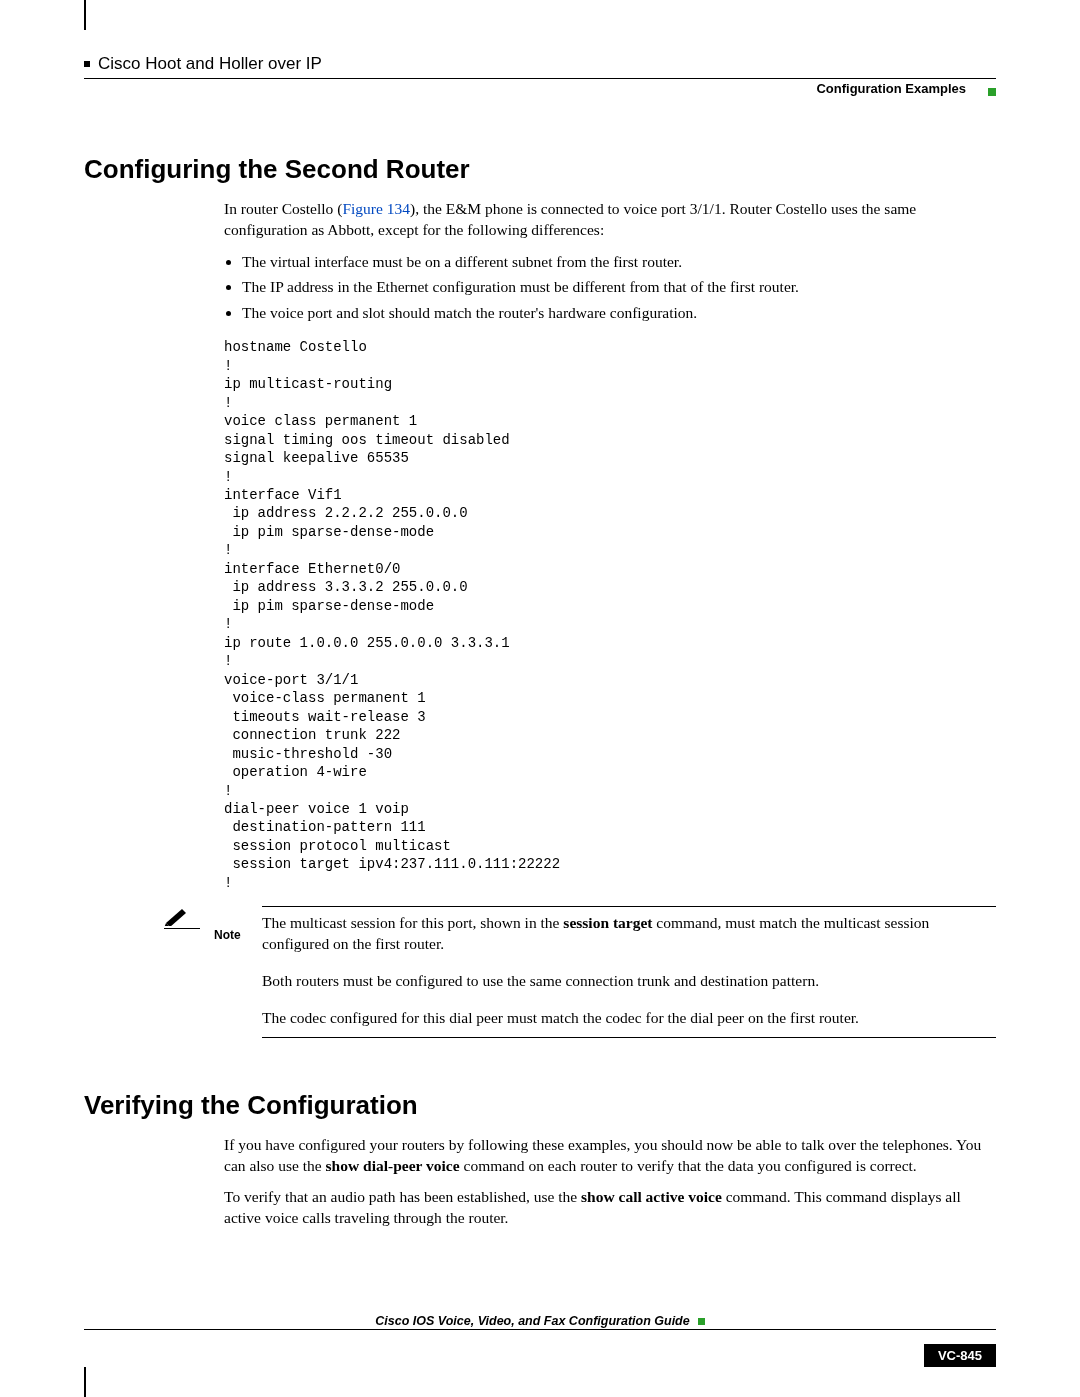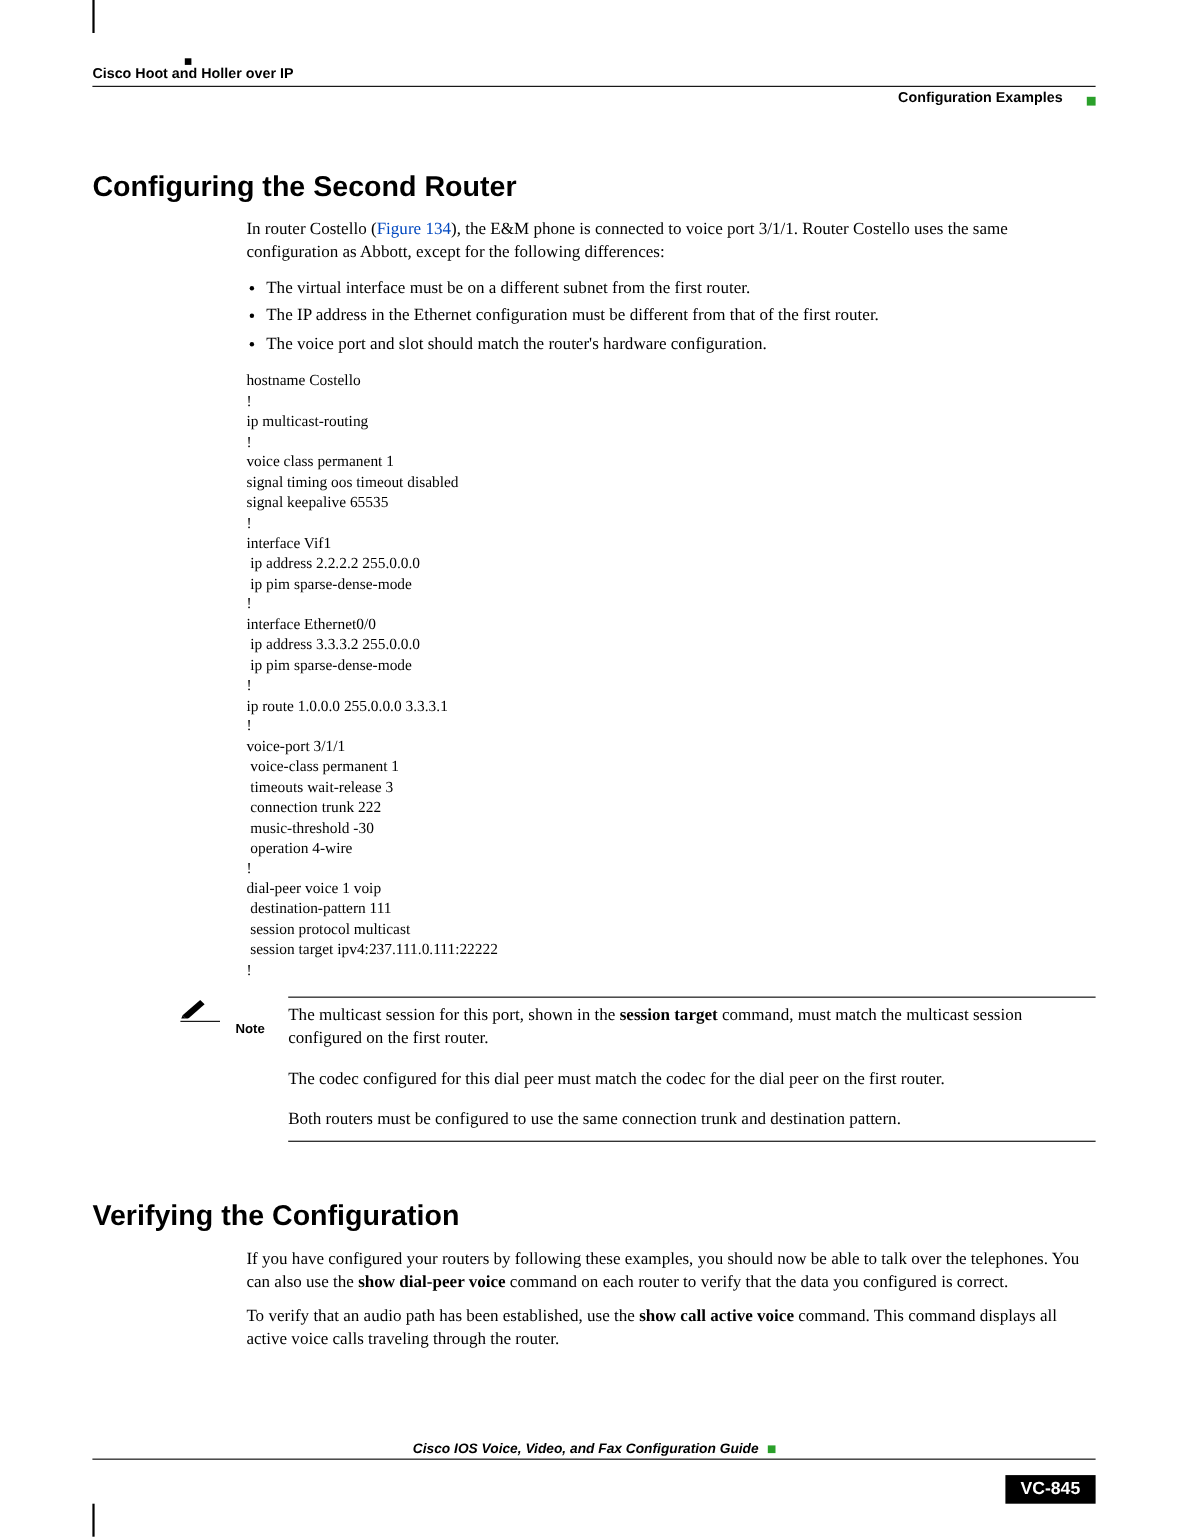--- a/index.html
+++ b/index.html
@@ -23,23 +23,22 @@
   .hdr-row {
     display: flex;
     justify-content: space-between;
     align-items: flex-end;
     height: 40px;
   }
   .hdr-chapter {
     display: flex;
     align-items: center;
     font-family: Arial, Helvetica, sans-serif;
-    font-weight: 700;
-    font-size: 13px;
-    flex-direction: column;
+    font-weight: 400;
+    font-size: 17px;
   }
   .hdr-chapter .tick {
     width: 6px;
     height: 6px;
     background: #000;
     margin-right: 8px;
   }
   .hdr-sub {
     display: flex;
     align-items: flex-end;
@@ -89,21 +88,21 @@
   ul.bullets {
     margin: 6px 0 14px 0;
     padding-left: 18px;
   }
   ul.bullets li {
     font-size: 15.5px;
     line-height: 1.45;
     margin: 3px 0;
   }
   .codeblock {
-    font-family: Liberation Serif, serif;
+    font-family: Liberation Mono, monospace;
     font-size: 14px;
     line-height: 1.32;
     white-space: pre;
     margin: 4px 0 0 0;
   }
   .note-block {
     display: flex;
     align-items: flex-start;
     margin: 14px 0 0 -60px;
   }
@@ -170,21 +169,21 @@
   }
   .ft-guide .tick {
     width: 7px;
     height: 7px;
     background: #2aa02a;
     margin-left: 8px;
   }
   .ft-page {
     font-family: Arial, Helvetica, sans-serif;
     font-weight: 700;
-    font-size: 16px;
+    font-size: 13px;
     background: #000;
     color: #fff;
     padding: 4px 14px;
     margin-top: 10px;
     display: inline-block;
     float: right;
   }
   .ft-page-wrap {
     text-align: right;
   }
@@ -273,22 +272,22 @@
           <path d="M2 17 L0 22 L6 21 Z" fill="#000"></path>
         </svg>
         <div class="note-icon-rule"></div>
       </div>
       <div class="note-label">Note</div>
       <div class="note-body">
         <div class="rule"></div>
         <p class="note-text note-first">
           <span>The multicast session for this port, shown in the </span><b>session target</b><span> command, must match the multicast session configured on the first router.</span>
         </p>
+        <p class="note-text para-after">Both routers must be configured to use the same connection trunk and destination pattern.</p>
         <p class="note-text para-after">The codec configured for this dial peer must match the codec for the dial peer on the first router.</p>
-        <p class="note-text para-after">Both routers must be configured to use the same connection trunk and destination pattern.</p>
         <div class="rule bottom"></div>
       </div>
     </div>
   </div>
 
   <h2 class="second">Verifying the Configuration</h2>
 
   <div class="body-col">
     <p>
       <span>If you have configured your routers by following these examples, you should now be able to talk over the telephones. You can also use the </span><b>show dial-peer voice</b><span> command on each router to verify that the data you configured is correct.</span>

